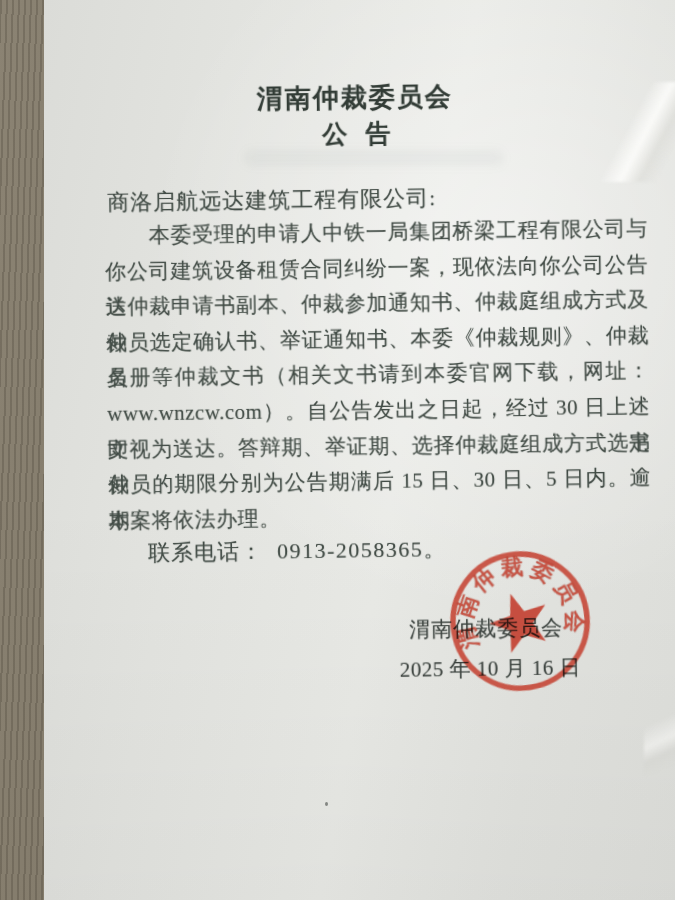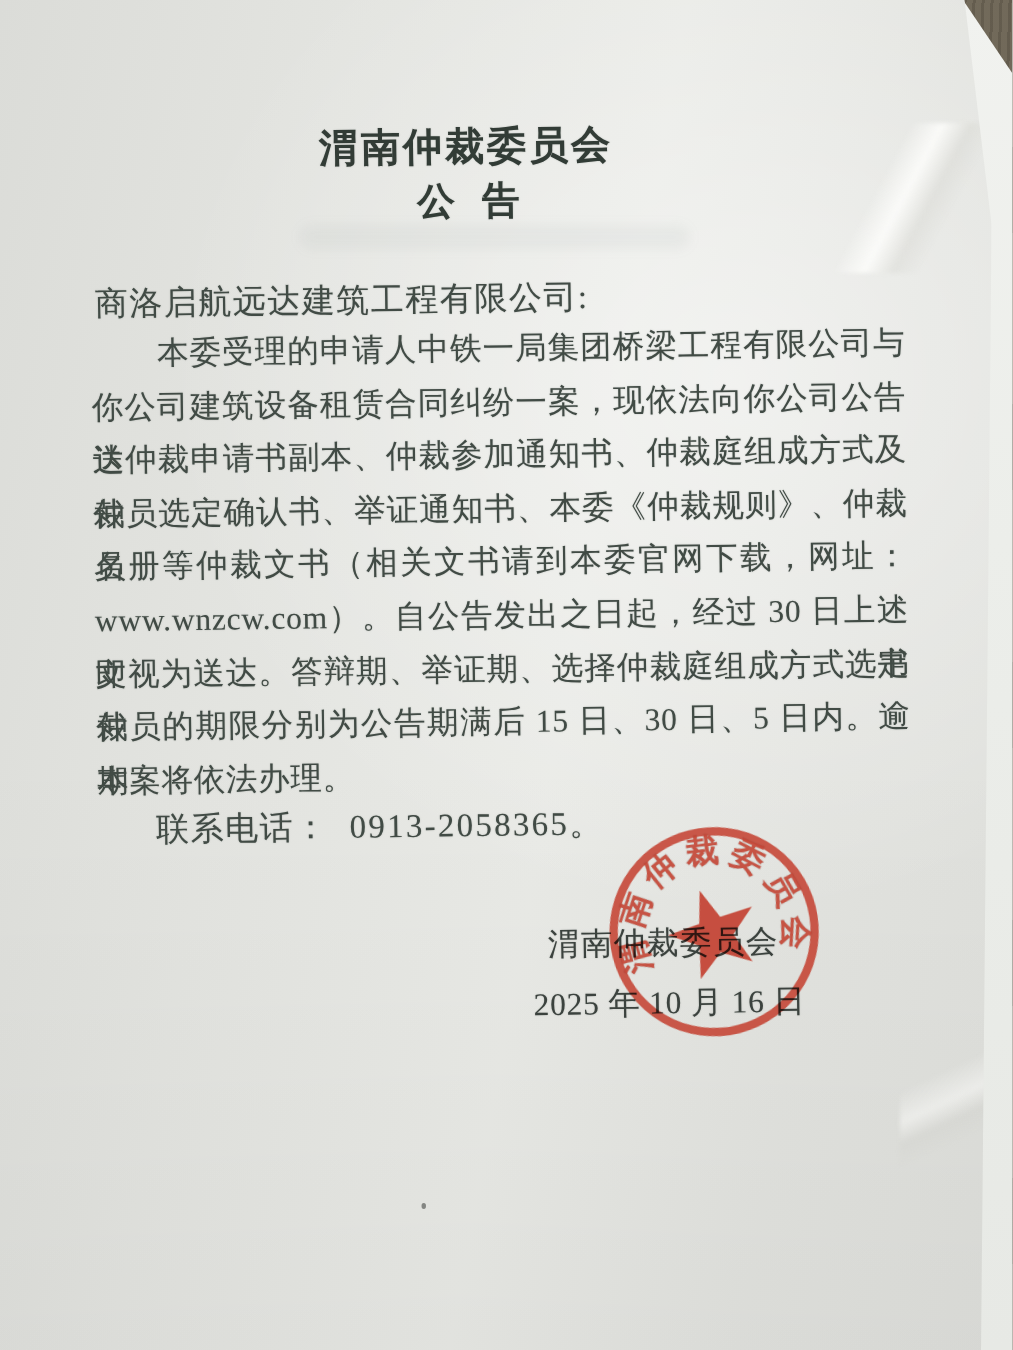--- a/index.html
+++ b/index.html
@@ -17,20 +17,21 @@
     background:linear-gradient(to bottom,#f1f2ef 0%,#eceeea 40%,#e7e9e5 100%);
   }
   .paper{
     position:absolute;inset:0;
     clip-path:polygon(0 0,643px 0,661px 150px,654px 900px,0 900px);
     background:
       radial-gradient(90% 65% at 72% 28%, rgba(255,255,255,.45), rgba(255,255,255,0) 62%),
       linear-gradient(to bottom, rgba(0,0,0,0) 55%, rgba(0,0,0,.035) 100%),
       linear-gradient(100deg,#dbdcd8 0%,#e3e4e0 28%,#e9eae6 55%,#e2e3df 78%,#dedfdb 100%);
     filter:drop-shadow(3px 1px 2px rgba(80,78,70,.30));
+    margin-left:44px;
   }
   .fold-top{
     position:absolute;left:538px;top:82px;width:140px;height:100px;
     background:linear-gradient(118deg, rgba(255,255,255,0) 36%, rgba(253,253,251,.85) 47%, rgba(210,210,204,.35) 57%, rgba(255,255,255,0) 66%);
     filter:blur(1.5px);
   }
   .fold-bottom{
     position:absolute;left:600px;top:690px;width:70px;height:90px;
     background:linear-gradient(155deg, rgba(255,255,255,0) 30%, rgba(252,252,250,.5) 48%, rgba(205,205,200,.25) 60%, rgba(255,255,255,0) 72%);
     filter:blur(1.5px);

